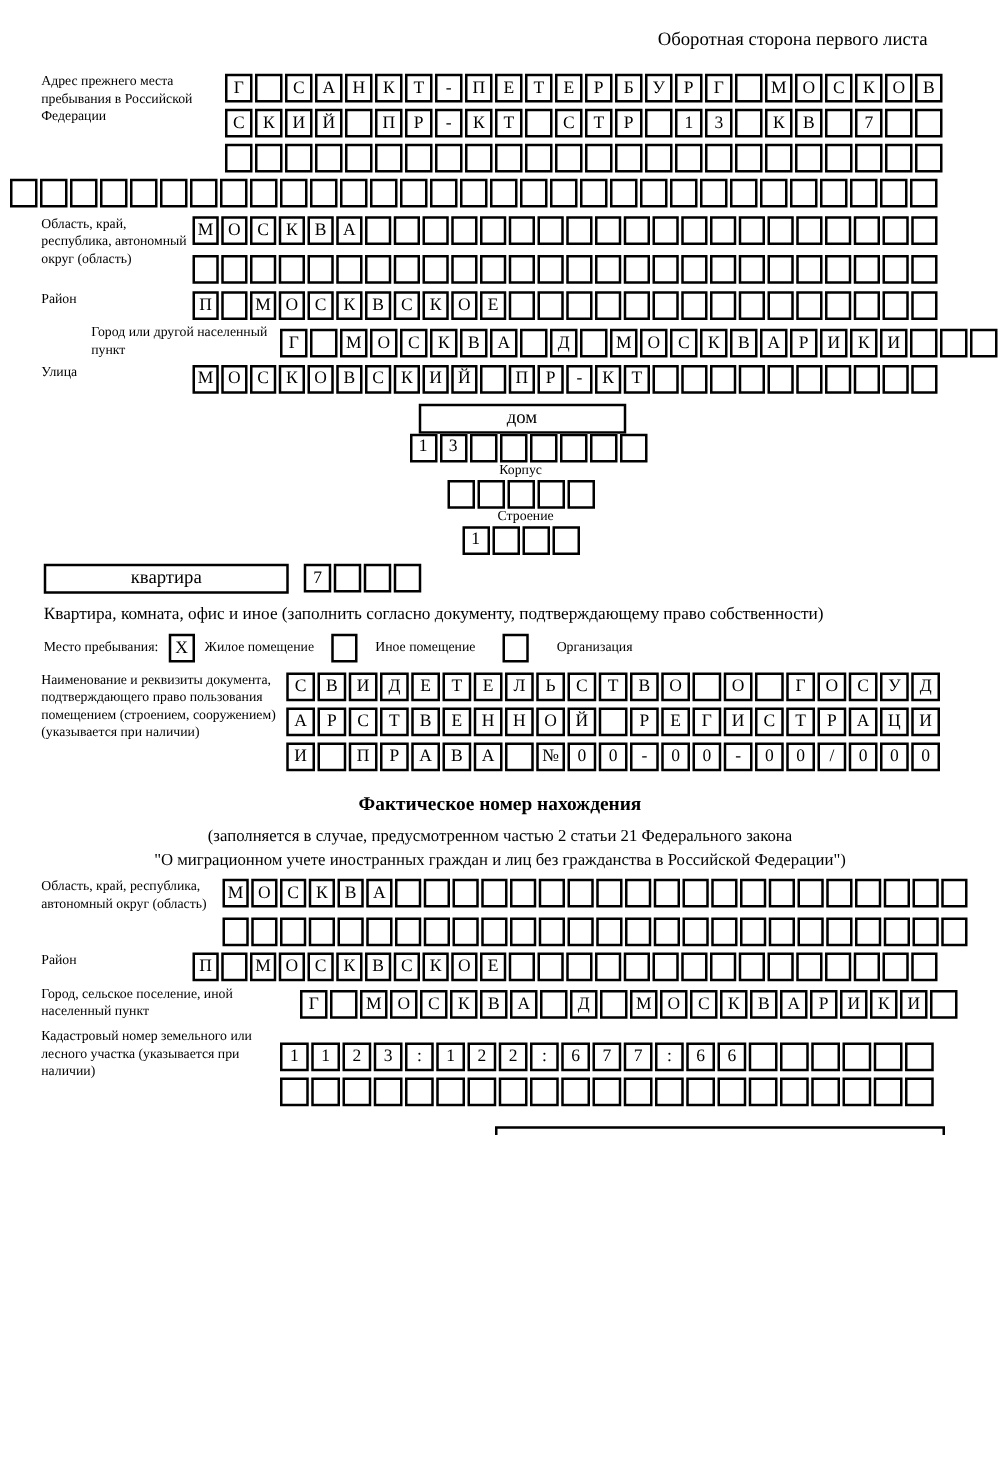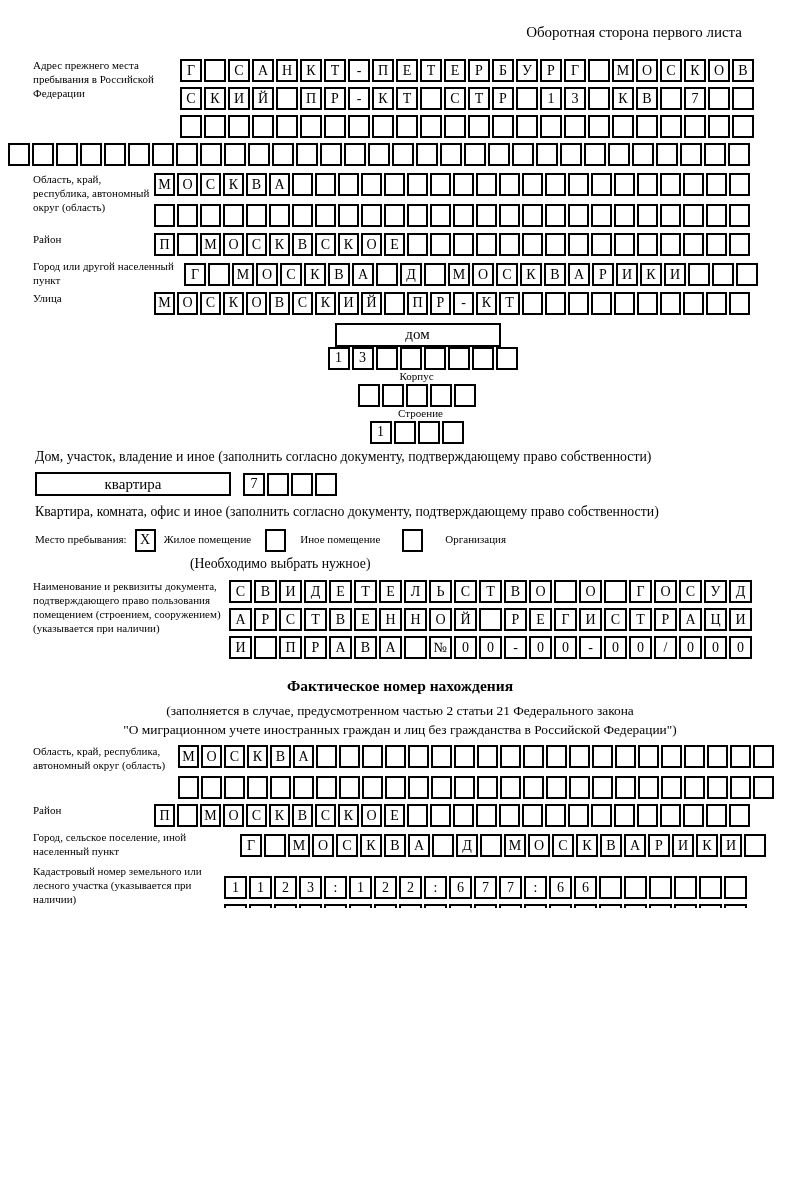--- a/index.html
+++ b/index.html
@@ -247,21 +247,21 @@
         <span class="cell"></span>
         <span class="cell"></span>
         <span class="cell"></span>
         <span class="cell"></span>
         <span class="cell"></span>
         <span class="cell"></span>
         <span class="cell"></span>
       </div>
   </div>
 
-  <div class="field" style="margin:4px 0 0 33px;">
+  <div class="field" style="margin:4px 0 0 33px;justify-content:flex-end;">
     <div class="label" style="width:151px;">Город или другой населенный пункт</div>
     <div class="cells c24" style="margin-top:3px;">
         <span class="cell">Г</span>
         <span class="cell"></span>
         <span class="cell">М</span>
         <span class="cell">О</span>
         <span class="cell">С</span>
         <span class="cell">К</span>
         <span class="cell">В</span>
         <span class="cell">А</span>
@@ -337,21 +337,20 @@
         <span class="cell"></span>
       </div>
     <div class="label" style="margin:0 8px 0 14px;">Строение</div>
     <div class="cells c24">
         <span class="cell">1</span>
         <span class="cell"></span>
         <span class="cell"></span>
         <span class="cell"></span>
       </div>
   </div>
-  <div class="label" style="margin:4px 0 0 35px; font-size:13.8px;">Дом, участок, владение и иное (заполнить согласно документу, подтверждающему право собственности)</div>
 
   <div class="inline" style="margin:7px 0 0 35px;">
     <div class="wbox" style="width:196px;">квартира</div>
     <div class="cells c24" style="margin-left:12px;">
         <span class="cell">7</span>
         <span class="cell"></span>
         <span class="cell"></span>
         <span class="cell"></span>
       </div>
   </div>
@@ -359,21 +358,20 @@
 
   <div class="inline" style="margin:8px 0 0 35px;">
     <span class="label">Место пребывания:</span>
     <span class="chk" style="margin-left:8px;">X</span>
     <span class="label" style="margin-left:8px;">Жилое помещение</span>
     <span class="chk" style="margin-left:14px;"></span>
     <span class="label" style="margin-left:14px;">Иное помещение</span>
     <span class="chk" style="margin-left:22px;"></span>
     <span class="label" style="margin-left:22px;">Организация</span>
   </div>
-  <div class="label" style="margin:3px 0 0 190px; font-size:13.8px;">(Необходимо выбрать нужное)</div>
 
   <div class="field" style="margin:8px 0 0 33px;">
     <div class="label" style="width:196px;">Наименование и реквизиты документа, подтверждающего право пользования помещением (строением, сооружением) (указывается при наличии)</div>
     <div class="rows">
       <div class="cells c25">
           <span class="cell">С</span>
           <span class="cell">В</span>
           <span class="cell">И</span>
           <span class="cell">Д</span>
           <span class="cell">Е</span>

